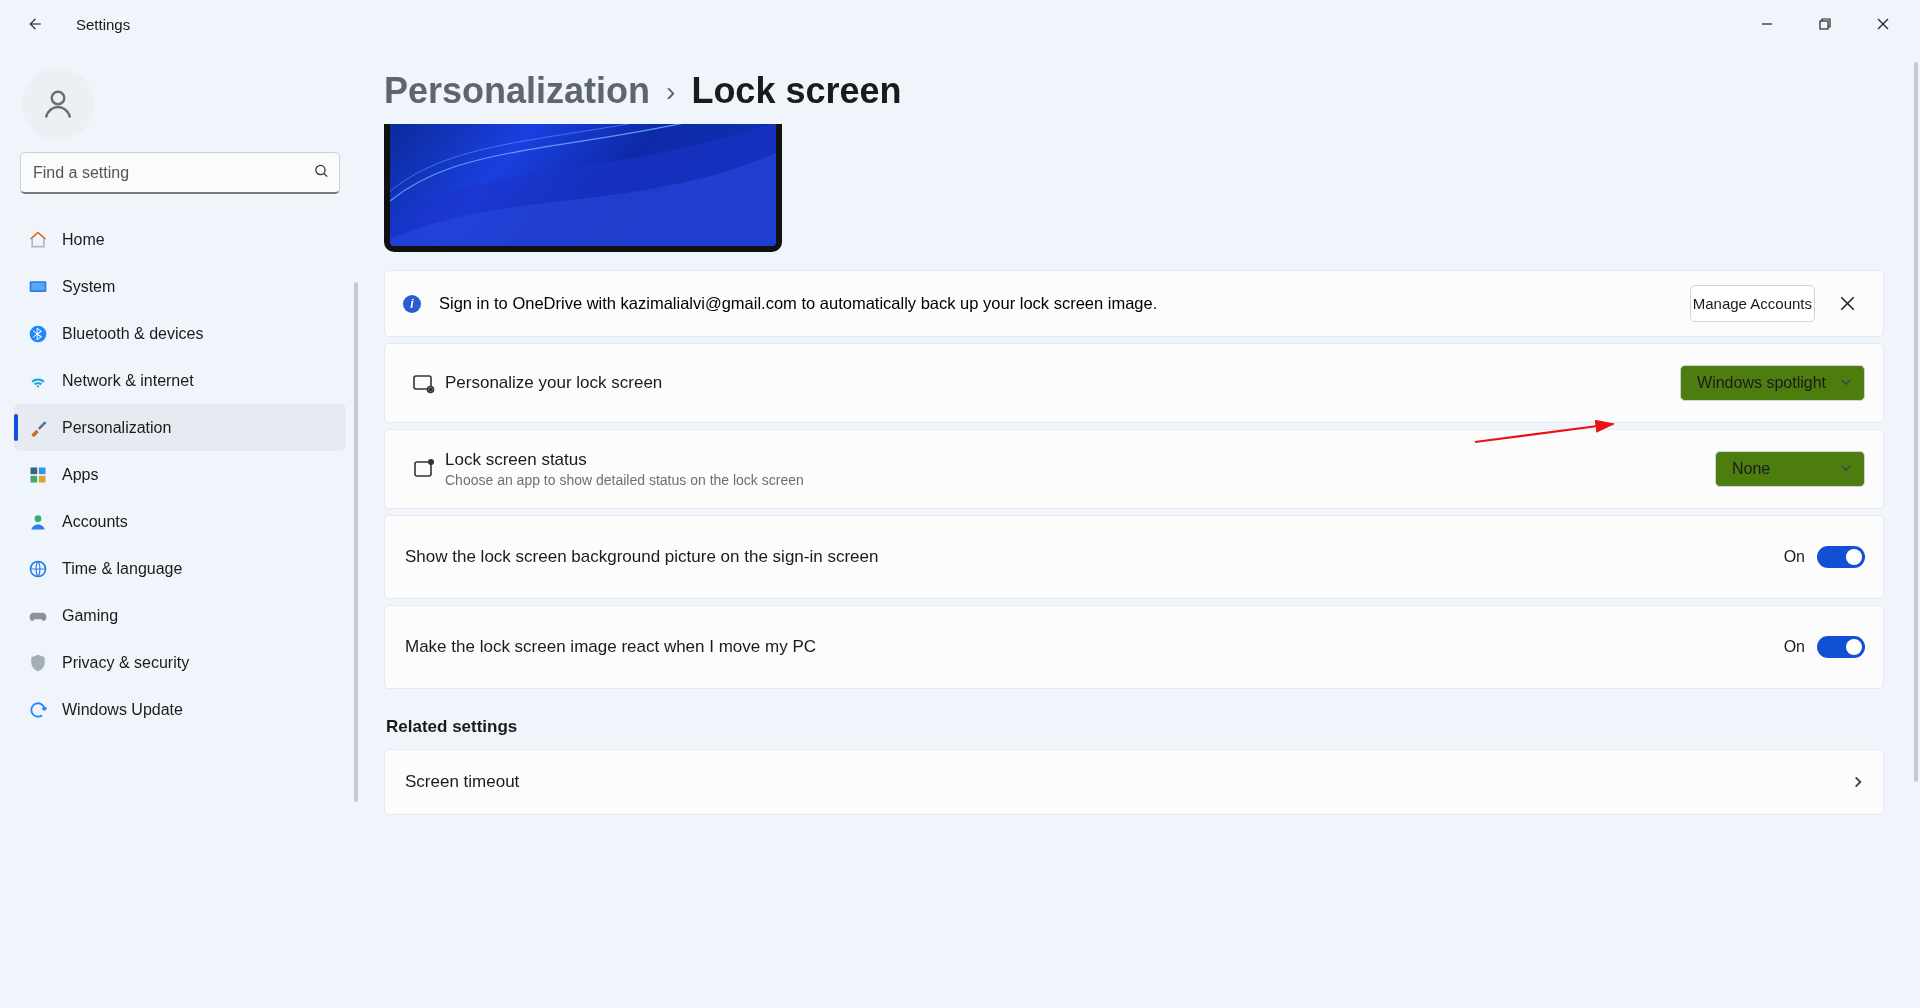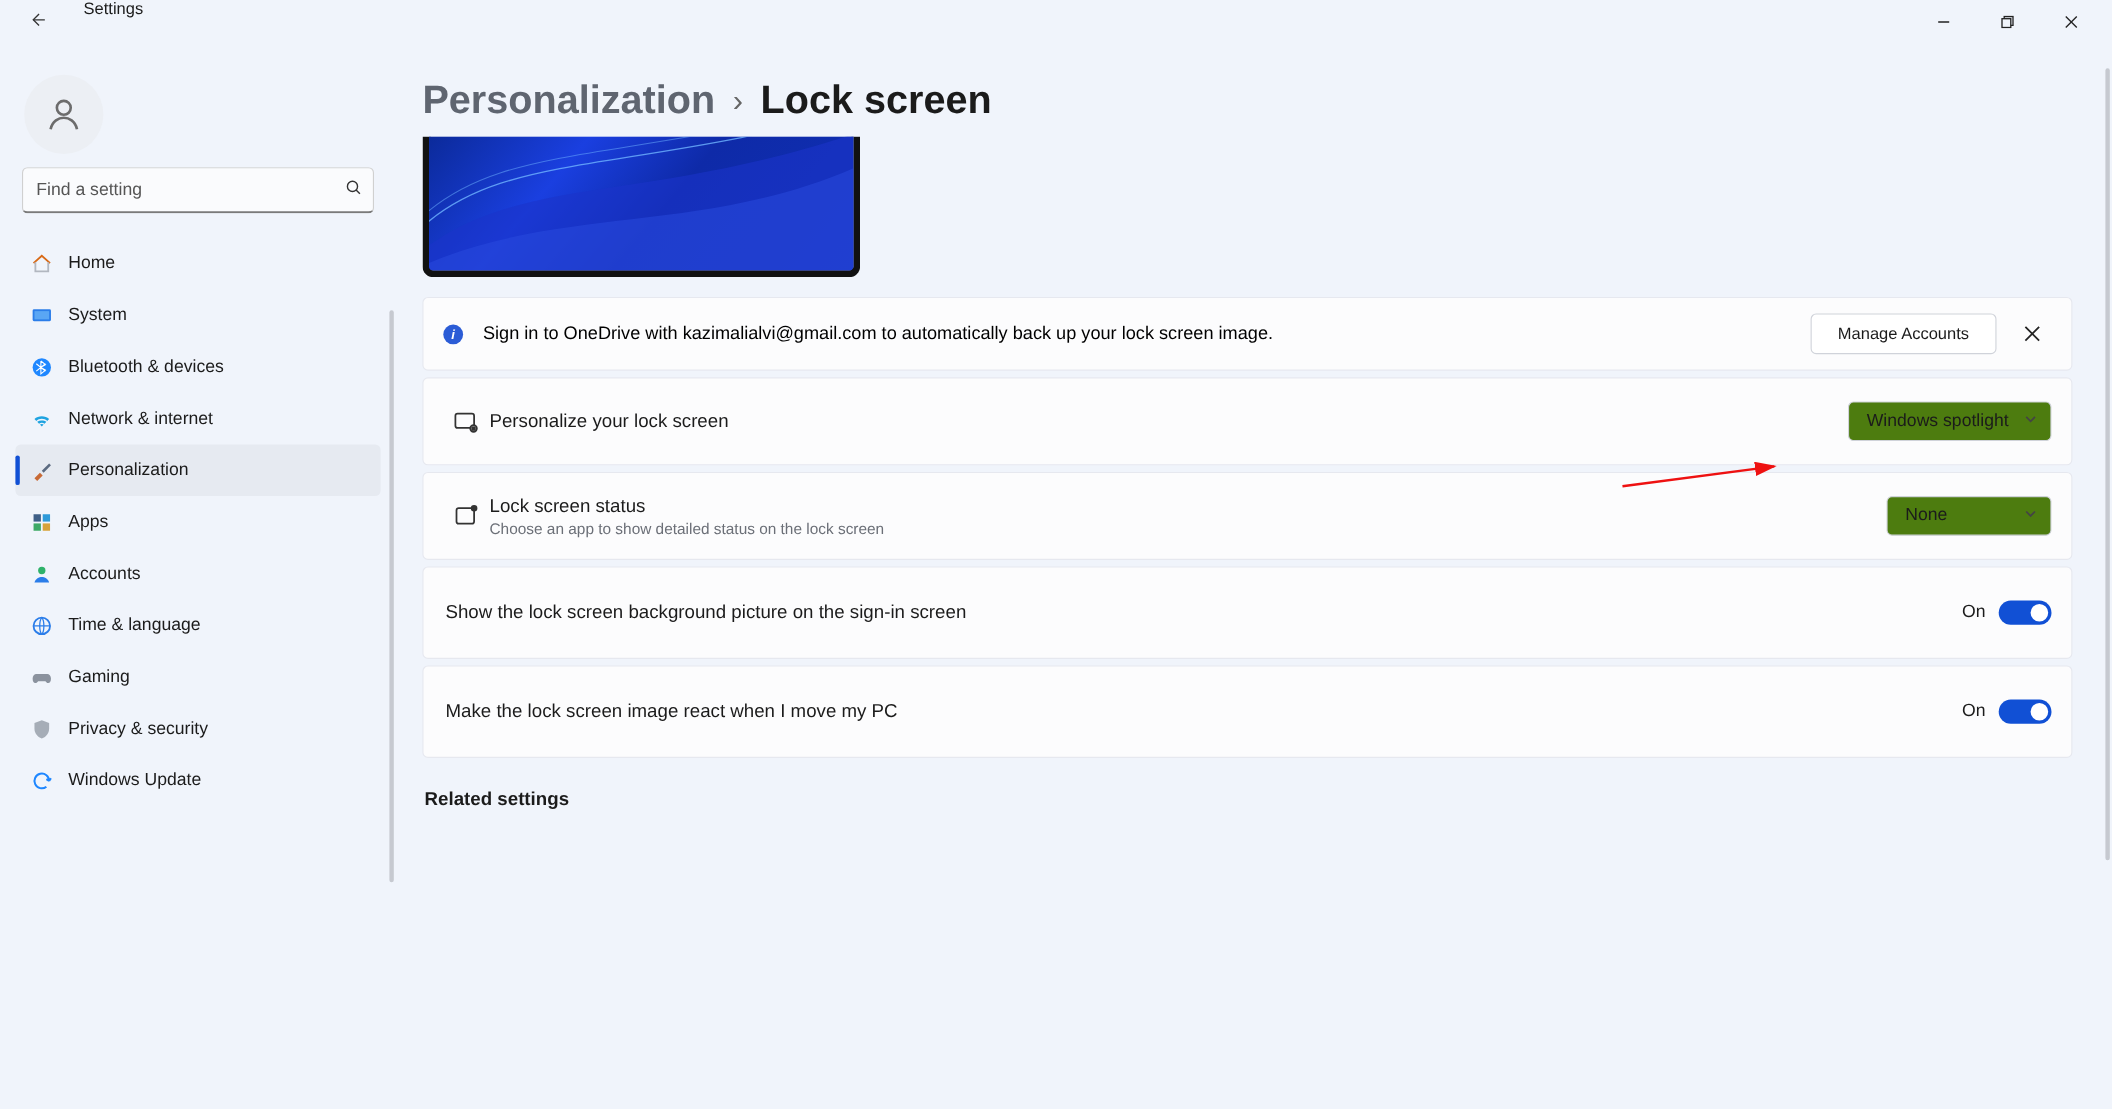--- a/index.html
+++ b/index.html
@@ -1,19 +1,19 @@
 <!DOCTYPE html>
 <html><head>
 <meta charset="utf-8">
 <style>
 * { margin: 0; padding: 0; box-sizing: border-box; font-family: "Segoe UI", "Segoe UI Variable", -apple-system, sans-serif; }
 html, body { width: 1920px; height: 1008px; background: #f0f4fb; overflow: hidden; }
 
 
-.titlebar { height: 48px; display: flex; padding: 0 8px; }
+.titlebar { height: 48px; display: flex; align-items: center; padding: 0 8px; }
 .titlebar .back { width: 36px; height: 36px; display: flex; align-items: center; justify-content: center; margin-left: 8px; cursor: pointer; border-radius: 4px; }
 .titlebar .app-name { margin-left: 24px; font-size: 15px; color: #1b1b1b; }
 .window-controls { margin-left: auto; display: flex; }
 .window-controls .ctl { width: 58px; height: 40px; display: flex; align-items: center; justify-content: center; cursor: pointer; }
 
 
 .body-wrap { display: flex; height: calc(1008px - 48px); }
 
 
 .sidebar { width: 360px; padding: 12px 6px 0 6px; position: relative; }
@@ -42,21 +42,21 @@
 .preview-card { width: 398px; height: 128px; border-radius: 0 0 10px 10px; border: 6px solid #111; border-top: none; overflow: hidden; margin-bottom: 18px; background: linear-gradient(130deg,#0b2a9a 0%,#1a3fe0 30%,#0e2aa8 55%,#1030b4 100%); position: relative; }
 .preview-card svg { position: absolute; inset: 0; width: 100%; height: 100%; }
 
 .card { background: #fcfcfd; border: 1px solid #e6e8ef; border-radius: 5px; margin-bottom: 6px; padding: 14px 18px; display: flex; align-items: center; min-height: 58px; }
 .card .icon-slot { width: 42px; display:flex; align-items:center; justify-content:center; color:#333; }
 .card .texts { display: flex; flex-direction: column; }
 .card .title { font-size: 17px; color: #1b1b1b; }
 .card .subtitle { font-size: 14px; color: #6b6f77; margin-top: 2px; }
 .card .spacer { flex: 1; }
 
-.btn { background: #fff; border: 1px solid #d0d3da; border-radius: 5px; padding: 9px 24px; font-size: 15px; color: #1b1b1b; cursor: pointer; }
+.btn { background: #fff; border: 1px solid #d0d3da; border-radius: 5px; padding: 9px 2px; font-size: 15px; color: #1b1b1b; cursor: pointer; }
 
 .select { background: #4d7c0f; border: 1px solid #d0d3da; border-radius: 5px; padding: 8px 38px 8px 16px; font-size: 16px; color: #1b1b1b; cursor: pointer; position: relative; display: inline-flex; align-items: center; min-width: 150px; }
 .select .chev { position: absolute; right: 12px; top: 50%; transform: translateY(-50%); color:#444; }
 
 .toggle { width: 48px; height: 22px; border-radius: 12px; background: #1150d5; position: relative; cursor: pointer; }
 .toggle::after { content: ""; position: absolute; right: 3px; top: 3px; width: 16px; height: 16px; border-radius: 50%; background: #fff; }
 .toggle-label { font-size: 16px; margin-right: 12px; color:#1b1b1b; }
 
 .section-heading { font-size: 17px; font-weight: 600; color: #1b1b1b; margin: 28px 0 12px 2px; }
 
@@ -299,20 +299,29 @@
 
     <div class="card" style="min-height:84px;text-align:right;">
       <span class="title" style="margin-left:2px;">Make the lock screen image react when I move my PC</span>
       <span class="spacer"></span>
       <span class="toggle-label">On</span>
       <div class="toggle"></div>
     </div>
 
     <div class="section-heading">Related settings</div>
 
+    <div class="card" style="min-height:66px;">
+      <span class="title" style="margin-left:2px;">Screen timeout</span>
+      <span class="spacer"></span>
+      <span class="right-chev-slot">
+        <svg width="14" height="14" viewBox="0 0 12 12" fill="none" stroke="#444" stroke-width="1.6">
+            <path d="M4 2l4 4-4 4"></path>
+          </svg>
+      </span>
+    </div>
 
     <div class="arrow-annotation">
       <svg width="160" height="30">
         <defs>
             <marker id="ah" markerWidth="10" markerHeight="10" refX="8" refY="3" orient="auto">
               <path d="M0,0 L9,3 L0,6 Z" fill="#e11"></path>
             </marker>
           </defs>
         <line x1="2" y1="22" x2="140" y2="4" stroke="#e11" stroke-width="2.2" marker-end="url(#ah)"></line>
       </svg>

